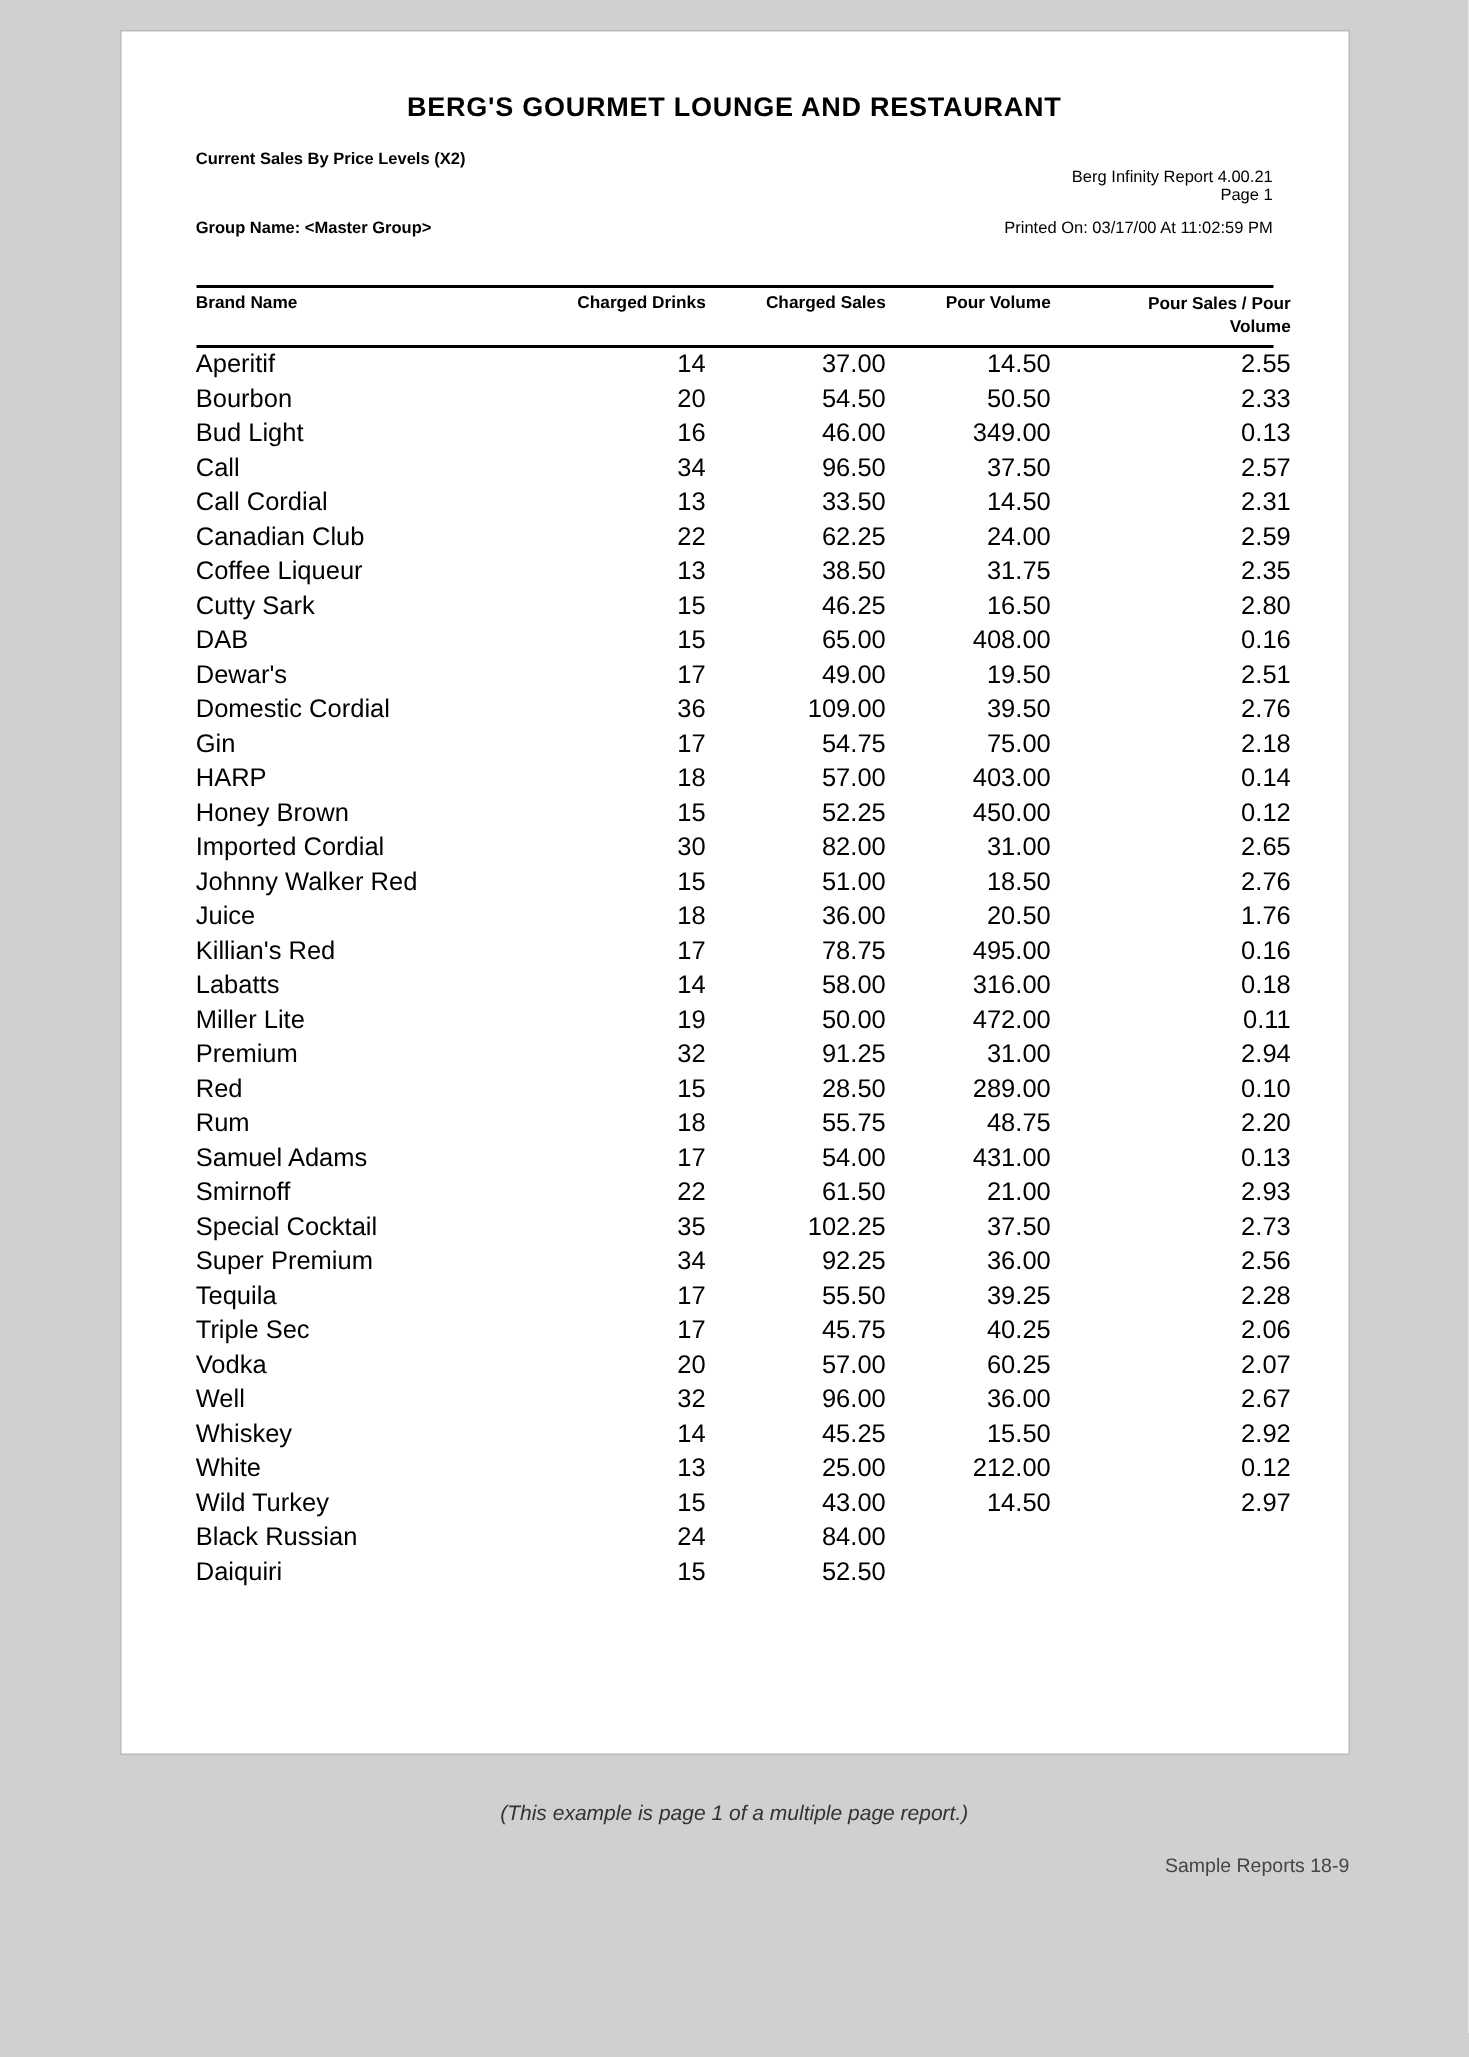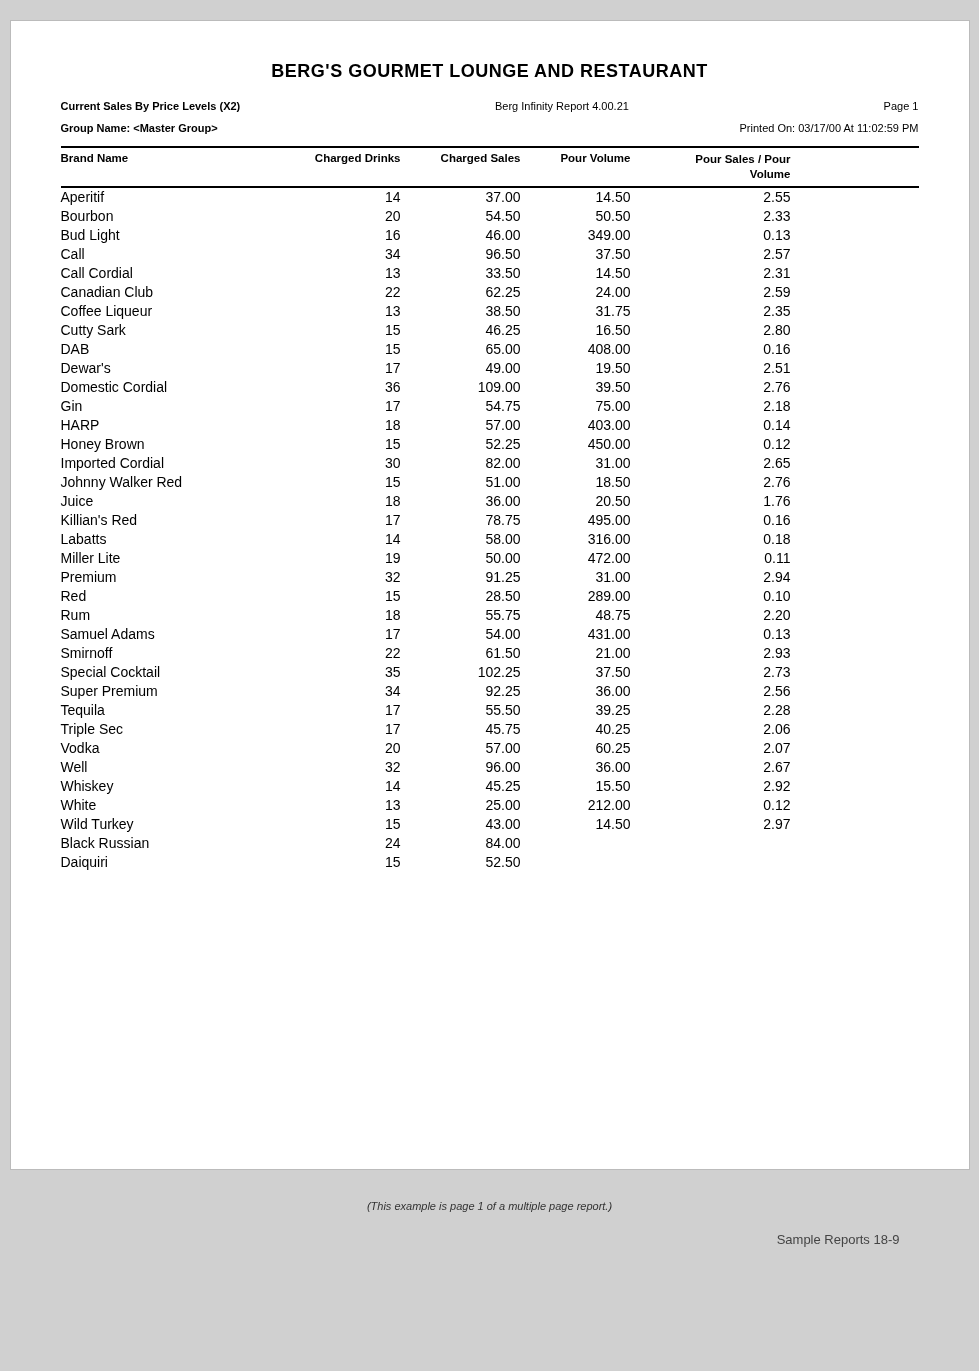--- a/index.html
+++ b/index.html
@@ -7,47 +7,48 @@
       background: #d0d0d0;
       font-family: Arial, Helvetica, sans-serif;
       font-size: 13px;
       display: flex;
       flex-direction: column;
       align-items: center;
       padding: 20px 0 40px 0;
     }
     .page-wrapper {
       background: #fff;
-      width: 960px;
+      width: 820px;
       min-height: 1150px;
       padding: 40px 50px 60px 50px;
       border: 1px solid #bbb;
       position: relative;
     }
     .report-title {
       text-align: center;
       font-size: 18px;
       font-weight: bold;
       margin-bottom: 18px;
       letter-spacing: 0.5px;
     }
     .report-meta {
       display: flex;
       justify-content: space-between;
       font-size: 11px;
       margin-bottom: 10px;
+      flex-direction: column;
     }
     .report-meta .left { font-weight: bold; }
     .report-meta .center { text-align: right; }
     .report-meta .right { text-align: right; }
     .group-line {
       display: flex;
       justify-content: space-between;
       font-size: 11px;
-      margin-bottom: 12px;
+      margin-bottom: 32px;
     }
     .group-line .left { font-weight: bold; }
     .group-line .right {}
     .table-header {
       display: grid;
       grid-template-columns: 220px 120px 120px 110px 160px;
       border-top: 2px solid #000;
       border-bottom: 2px solid #000;
       padding: 4px 0;
       font-weight: bold;
@@ -61,27 +62,27 @@
     }
     .section-header {
       text-align: center;
       font-weight: bold;
       font-size: 12px;
       margin: 18px 0 6px 0;
     }
     .data-row {
       display: grid;
       grid-template-columns: 220px 120px 120px 110px 160px;
-      font-size: 14px;
+      font-size: 17px;
       padding: 1.5px 0;
     }
     .data-row .col-right { text-align: right; }
     .footer-note {
       text-align: center;
-      font-size: 11px;
+      font-size: 14px;
       color: #333;
       margin-top: 30px;
       font-style: italic;
     }
     .bottom-label {
       text-align: right;
       font-size: 13px;
       color: #444;
       margin-top: 20px;
       width: 820px;

